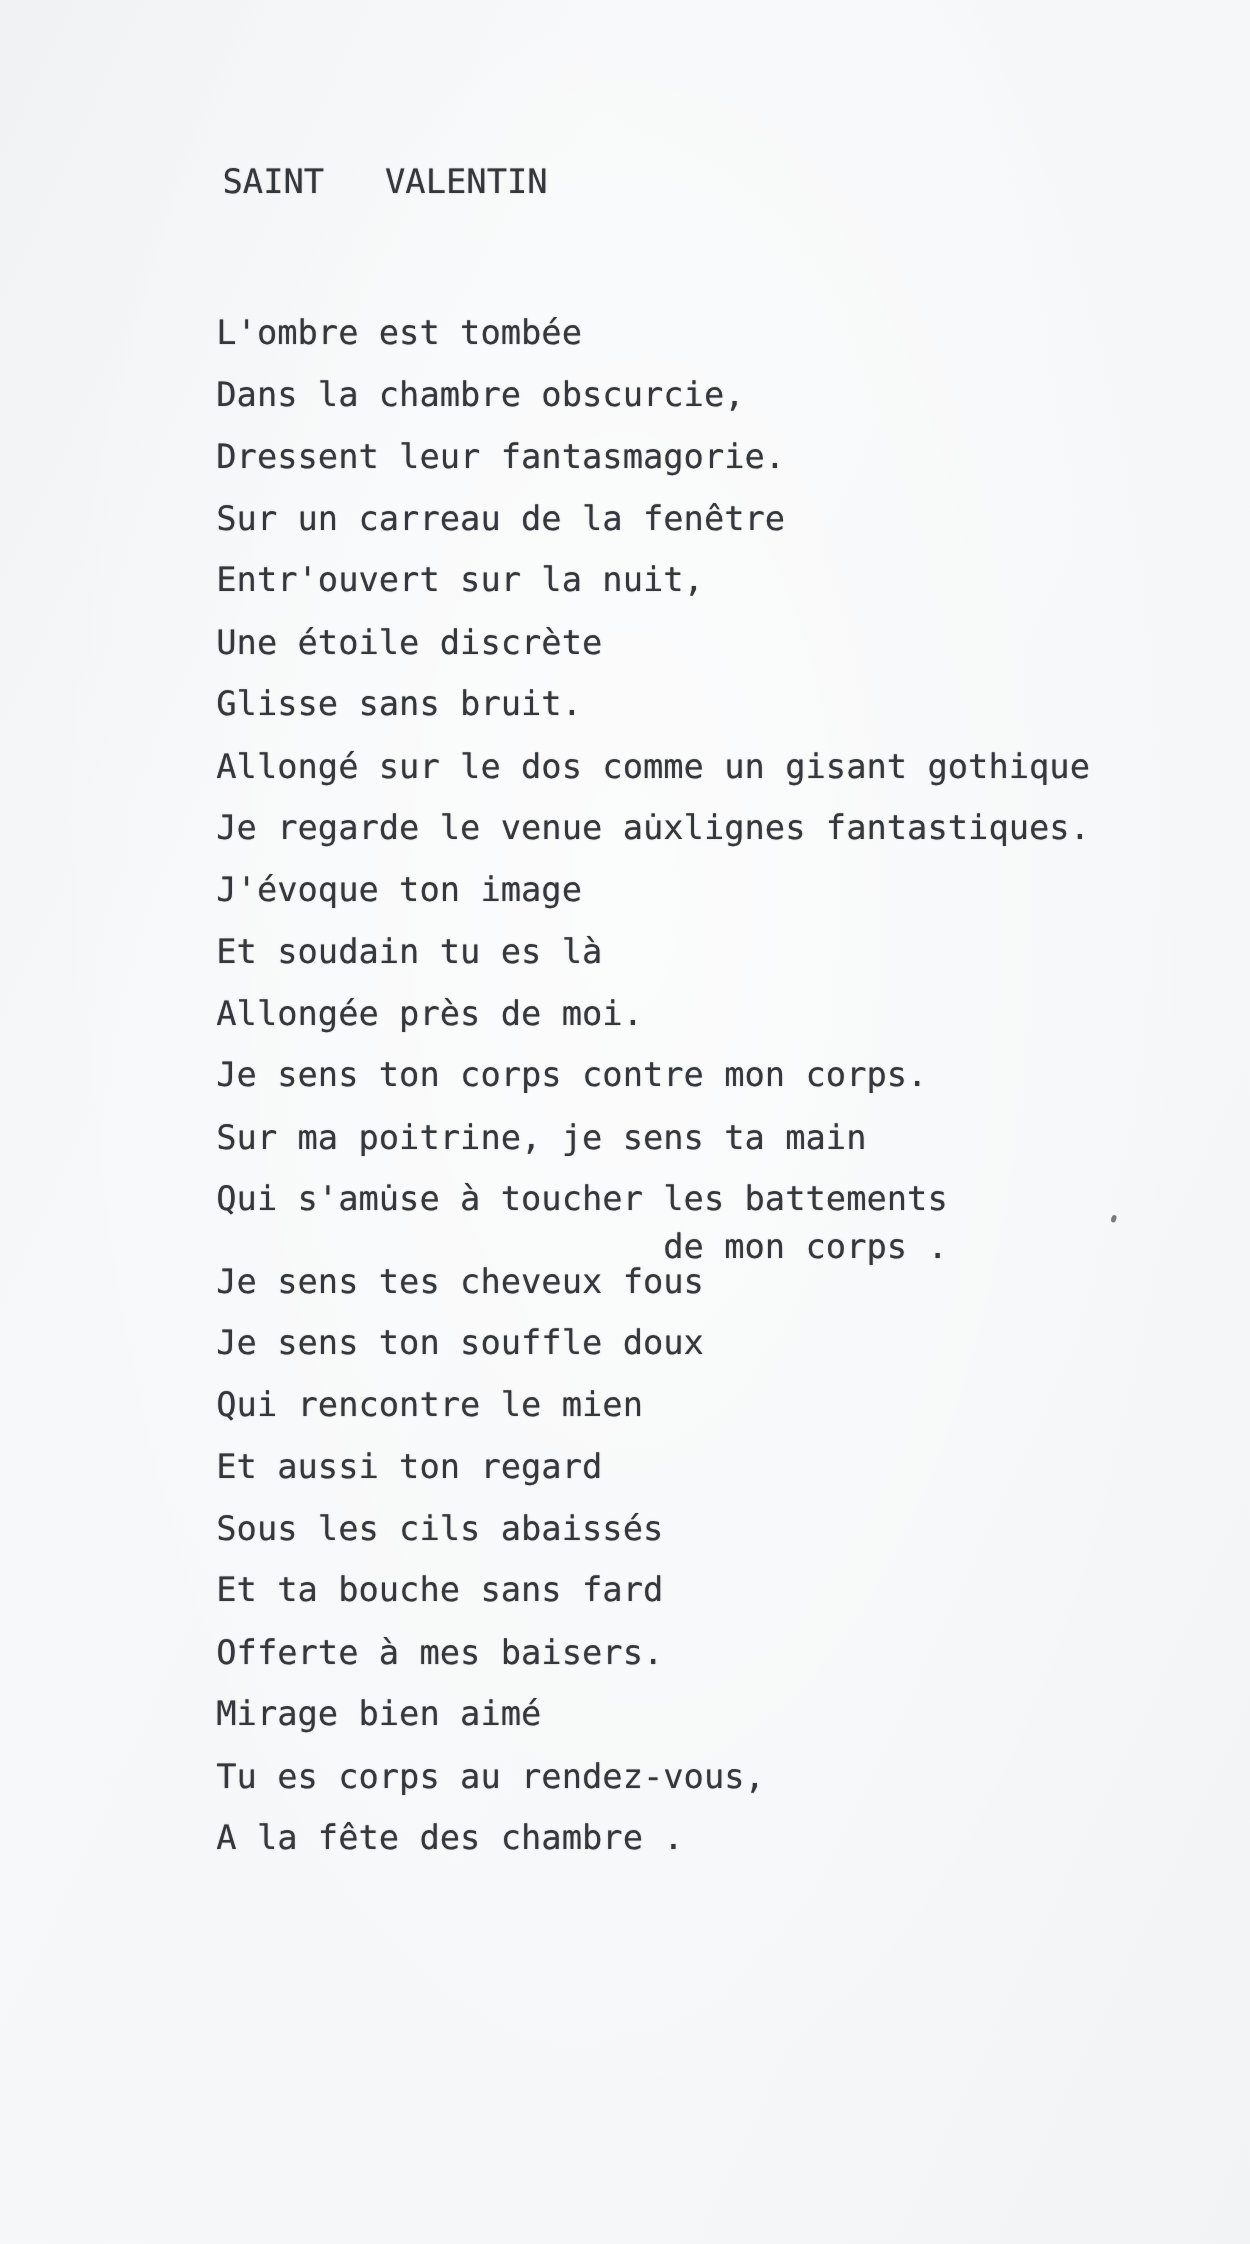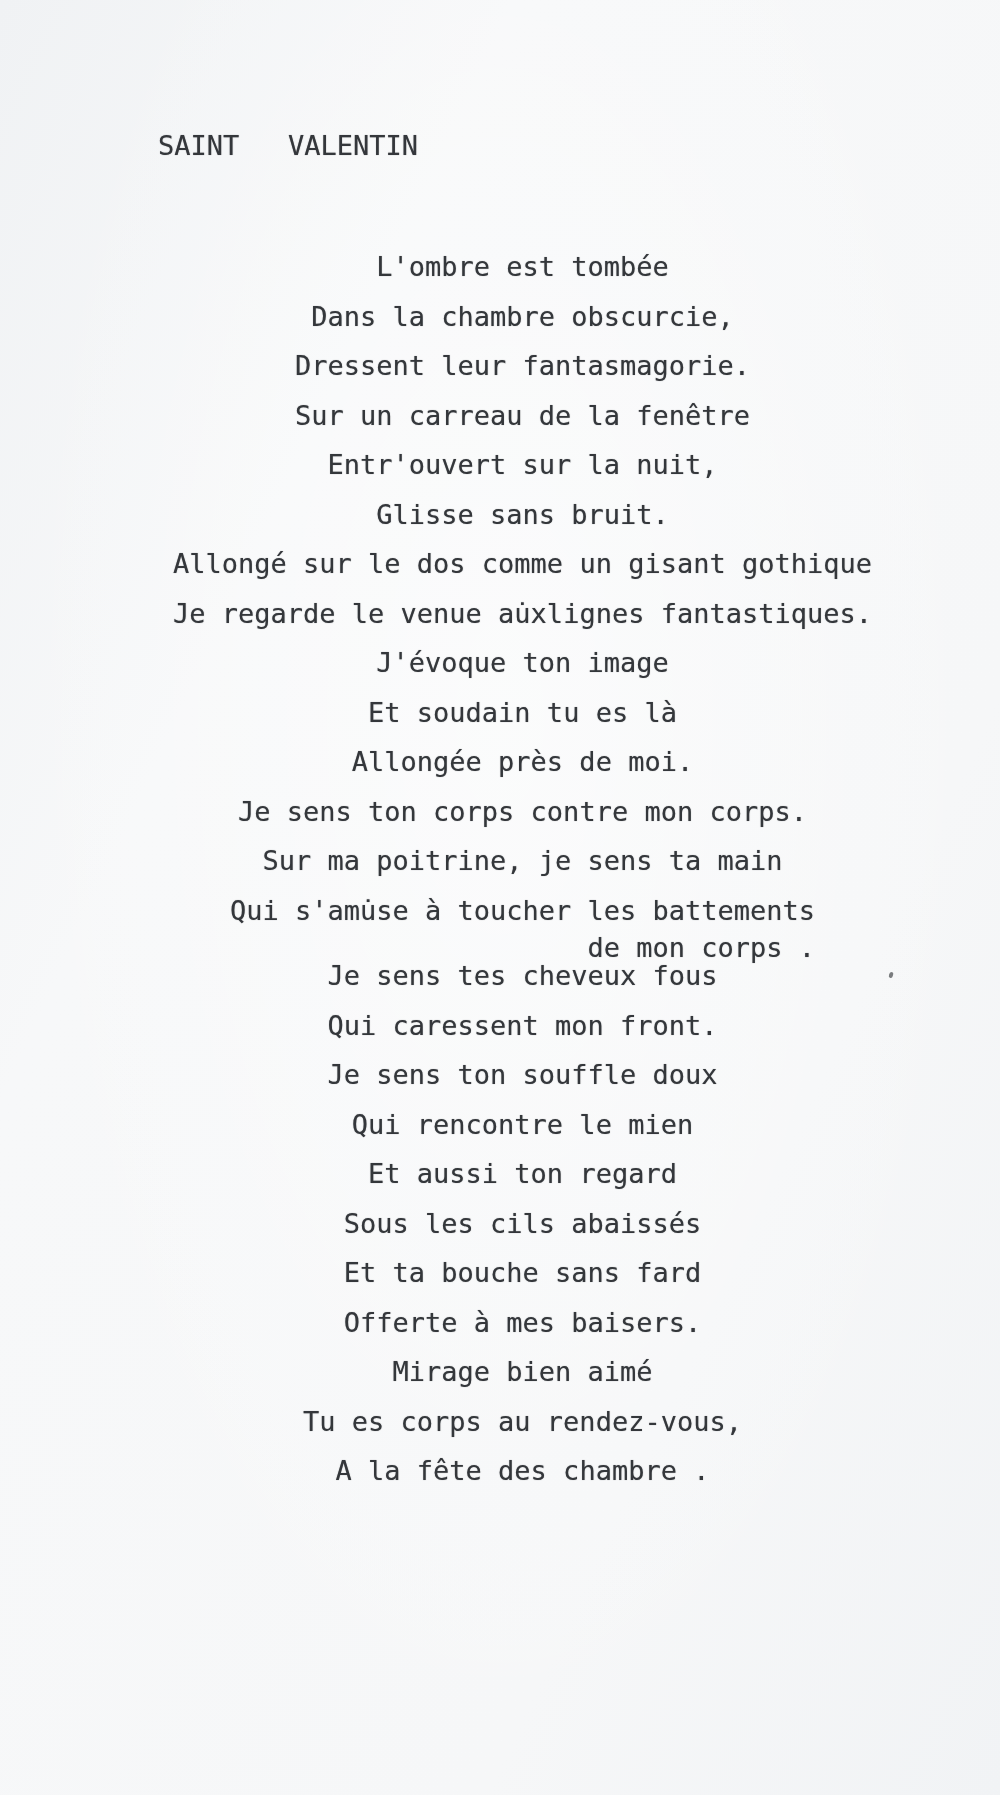--- a/index.html
+++ b/index.html
@@ -13,42 +13,41 @@
   .page {
     position: absolute;
     inset: 0;
     background:
       radial-gradient(ellipse at 50% 40%, rgba(255,255,255,0.55), rgba(255,255,255,0) 70%),
       linear-gradient(115deg, #f0f2f4 0%, #f7f8f9 28%, #f6f7f8 72%, #f1f3f5 100%);
     background-color: var(--paper, #f5f6f8);
   }
   .title {
     position: absolute;
-    left: 158px;
+    left: 178px;
     top: 121px;
     margin: 0;
     font-size: 27px;
     font-weight: normal;
     line-height: 49.5px;
     white-space: pre;
     color: var(--ink, #34373b);
     text-shadow: 0 0 1px rgba(52,55,59,0.55);
   }
   .poem {
     position: absolute;
     left: 173px;
     top: 242px;
   }
   .line {
     font-size: 27px;
     line-height: 49.5px;
     white-space: pre;
     color: var(--ink, #34373b);
     text-shadow: 0 0 1px rgba(52,55,59,0.5);
-    text-align: center;
   }
   .inset {
     line-height: 16px;
     position: relative;
     top: 5px;
   }
   .speck {
     position: absolute;
     left: 889px;
     top: 972px;
@@ -65,32 +64,32 @@
 <div class="page">
 
   <h1 class="title">SAINT   VALENTIN</h1>
 
   <div class="poem">
     <div class="line">L'ombre est tombée</div>
     <div class="line">Dans la chambre obscurcie,</div>
     <div class="line">Dressent leur fantasmagorie.</div>
     <div class="line">Sur un carreau de la fenêtre</div>
     <div class="line">Entr'ouvert sur la nuit,</div>
+    <div class="line">Une étoile discrète</div>
     <div class="line">Glisse sans bruit.</div>
     <div class="line">Allongé sur le dos comme un gisant gothique</div>
     <div class="line">Je regarde le venue au̇xlignes fantastiques.</div>
     <div class="line">J'évoque ton image</div>
     <div class="line">Et soudain tu es là</div>
     <div class="line">Allongée près de moi.</div>
     <div class="line">Je sens ton corps contre mon corps.</div>
     <div class="line">Sur ma poitrine, je sens ta main</div>
     <div class="line">Qui s'amu̇se à toucher les battements</div>
     <div class="line inset">                      de mon corps .</div>
     <div class="line">Je sens tes cheveux fous</div>
-    <div class="line">Qui caressent mon front.</div>
     <div class="line">Je sens ton souffle doux</div>
     <div class="line">Qui rencontre le mien</div>
     <div class="line">Et aussi ton regard</div>
     <div class="line">Sous les cils abaissés</div>
     <div class="line">Et ta bouche sans fard</div>
     <div class="line">Offerte à mes baisers.</div>
     <div class="line">Mirage bien aimé</div>
     <div class="line">Tu es corps au rendez-vous,</div>
     <div class="line">A la fête des chambre .</div>
   </div>

